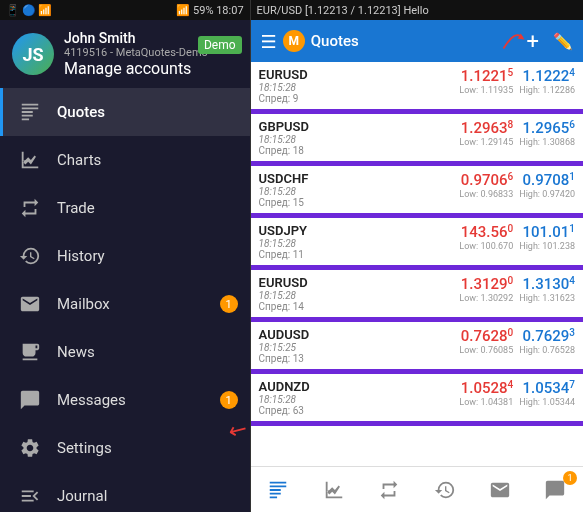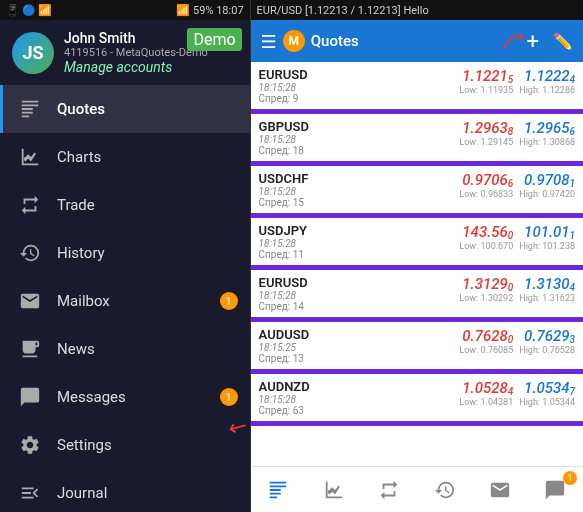--- a/index.html
+++ b/index.html
@@ -53,29 +53,29 @@
       justify-content: center;
       color: white;
       font-size: 18px;
       font-weight: bold;
       flex-shrink: 0;
     }
 
     .user-info { flex: 1; }
     .user-name { color: #fff; font-size: 14px; font-weight: 500; }
     .user-account { color: #aaa; font-size: 11px; }
-    .manage-link { color: #86efac; font-size: 14px; cursor: pointer; font-style: italic; }
+    .manage-link { color: #ffffff; font-size: 16px; cursor: pointer; }
 
     .demo-badge {
       position: absolute;
-      top: 8px;
+      top: 16px;
       right: 8px;
       background: #4CAF50;
       color: white;
-      font-size: 16px;
+      font-size: 12px;
       padding: 2px 6px;
       border-radius: 3px;
     }
 
     .nav-list { flex: 1; overflow-y: auto; }
 
     .nav-item {
       display: flex;
       align-items: center;
       padding: 11px 14px;
@@ -163,21 +163,21 @@
     }
 
     .quote-info { flex: 1; min-width: 80px; }
     .quote-symbol { font-size: 13px; font-weight: 600; color: #222; }
     .quote-time { font-size: 10px; color: #888; font-style: italic; }
     .quote-spread { font-size: 10px; color: #888; }
 
     .quote-col { display: flex; flex-direction: column; align-items: flex-end; }
     .quote-low { font-size: 9px; color: #999; }
 
-    .price-main { display: flex; align-items: flex-end; font-style: italic; }
+    .price-main { display: flex; align-items: flex-start; }
     .price-big { font-size: 15px; font-weight: 500; }
     .price-small { font-size: 10px; font-weight: 500; vertical-align: super; }
 
     .price-red .price-big, .price-red .price-small { color: #e53935; }
     .price-blue .price-big, .price-blue .price-small { color: #1976D2; }
 
     
     .bottom-nav {
       background: #fff;
       border-top: 1px solid #ddd;

